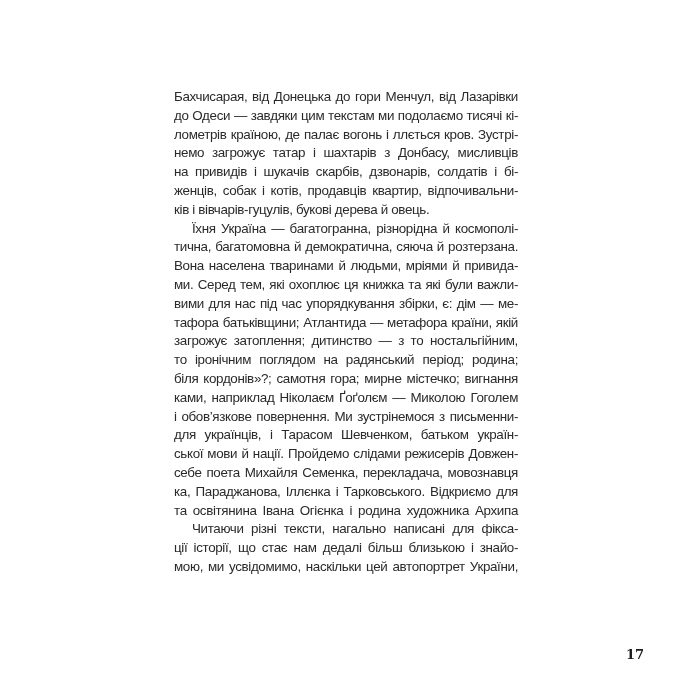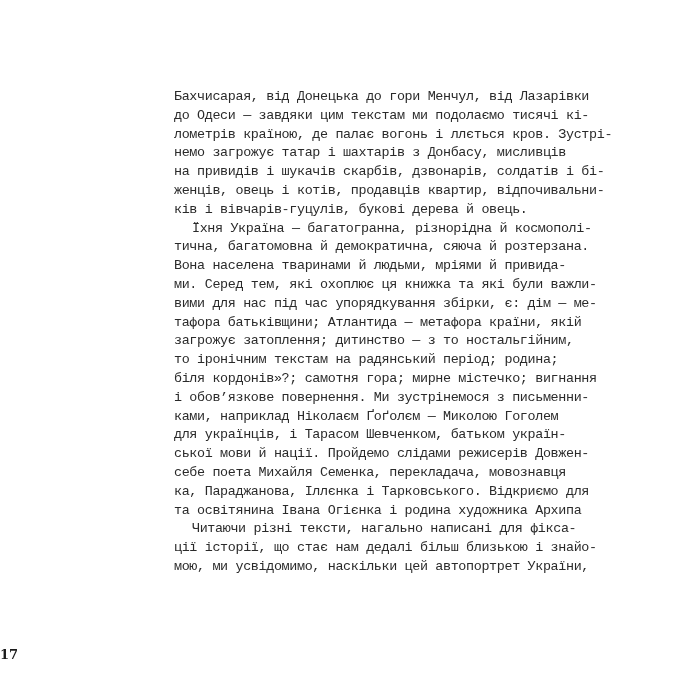--- a/index.html
+++ b/index.html
@@ -2,67 +2,67 @@
 <html><head>
 <meta charset="utf-8">
 <style>
   html, body { margin:0; padding:0; background:#ffffff; }
   body { width:700px; height:700px; position:relative; overflow:hidden; }
   .page {
     position:absolute; left:0; top:0; width:700px; height:700px; background:#ffffff;
   }
   .text-block {
     position:absolute; left:174px; top:88px; width:344px;
-    font-family: Liberation Mono, monospace;
+    font-family: Liberation Sans, sans-serif;
     font-size:13.4px;
     line-height:18.8px;
     color:#2a2a2a;
     letter-spacing:-0.35px;
   }
   .line {
     display:block; white-space:nowrap; height:18.8px;
     text-align:justify; text-align-last:justify;
   }
   .line.last { text-align-last:left; }
   .line.indent { padding-left:18px; }
   .page-number {
     position:absolute; left:0; width:644px; top:647px;
-    text-align:left;
+    text-align:right;
     font-family: "DejaVu Serif", "Liberation Serif", serif;
     font-weight:bold; font-size:13px; color:#1a1a1a;
   }
 </style>
 </head>
 <body>
 
 <div class="page">
   <div class="text-block">
 
     <div>
       <span class="line">Бахчисарая, від Донецька до гори Менчул, від Лазарівки</span>
       <span class="line">до Одеси — завдяки цим текстам ми подолаємо тисячі кі-</span>
       <span class="line">лометрів країною, де палає вогонь і ллється кров. Зустрі-</span>
       <span class="line">немо загрожує татар і шахтарів з Донбасу, мисливців</span>
       <span class="line">на привидів і шукачів скарбів, дзвонарів, солдатів і бі-</span>
-      <span class="line">женців, овець і котів, продавців квартир, відпочивальни-</span>
+      <span class="line">женців, собак і котів, продавців квартир, відпочивальни-</span>
       <span class="line last">ків і вівчарів-гуцулів, букові дерева й овець.</span>
     </div>
 
     <div>
       <span class="line indent">Їхня Україна — багатогранна, різнорідна й космополі-</span>
       <span class="line">тична, багатомовна й демократична, сяюча й розтерзана.</span>
       <span class="line">Вона населена тваринами й людьми, мріями й привида-</span>
       <span class="line">ми. Серед тем, які охоплює ця книжка та які були важли-</span>
       <span class="line">вими для нас під час упорядкування збірки, є: дім — ме-</span>
       <span class="line">тафора батьківщини; Атлантида — метафора країни, якій</span>
       <span class="line">загрожує затоплення; дитинство — з то ностальгійним,</span>
-      <span class="line">то іронічним текстам на радянський період; родина;</span>
+      <span class="line">то іронічним поглядом на радянський період; родина;</span>
       <span class="line">біля кордонів»?; самотня гора; мирне містечко; вигнання</span>
+      <span class="line">ками, наприклад Ніколаєм Ґоґолєм — Миколою Гоголем</span>
       <span class="line">і обов’язкове повернення. Ми зустрінемося з письменни-</span>
-      <span class="line">ками, наприклад Ніколаєм Ґоґолєм — Миколою Гоголем</span>
       <span class="line">для українців, і Тарасом Шевченком, батьком україн-</span>
       <span class="line">ської мови й нації. Пройдемо слідами режисерів Довжен-</span>
       <span class="line">себе поета Михайля Семенка, перекладача, мовознавця</span>
       <span class="line">ка, Параджанова, Іллєнка і Тарковського. Відкриємо для</span>
       <span class="line">та освітянина Івана Огієнка і родина художника Архипа</span>
     </div>
 
     <div>
       <span class="line indent">Читаючи різні тексти, нагально написані для фікса-</span>
       <span class="line">ції історії, що стає нам дедалі більш близькою і знайо-</span>

